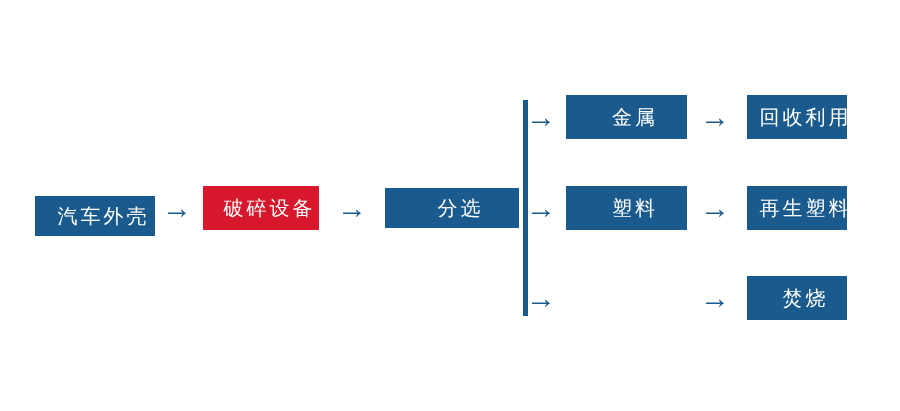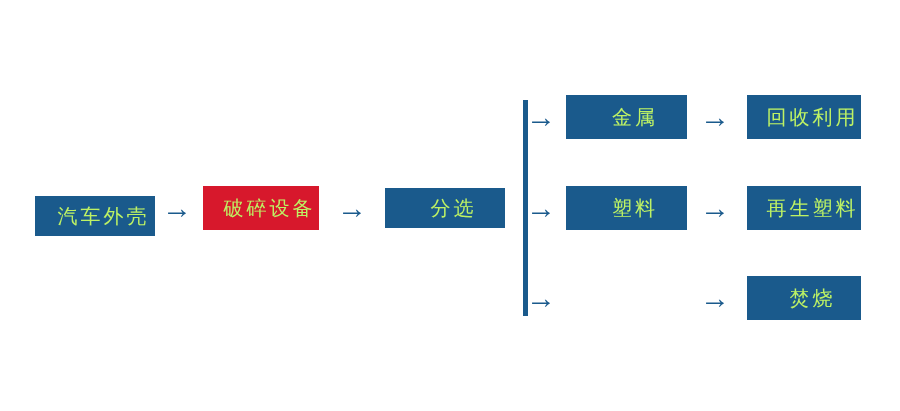--- a/index.html
+++ b/index.html
@@ -13,21 +13,21 @@
     width: 900px;
     height: 411px;
     background: #ffffff;
     overflow: hidden;
   }
   .box {
     position: absolute;
     display: flex;
     align-items: center;
     justify-content: center;
-    color: #bef264;
+    color: #ffffff;
     font-size: 20px;
     font-weight: 400;
     letter-spacing: 3px;
     padding-left: 17px; 
     box-sizing: border-box;
     white-space: nowrap;
   }
   .box.blue { background: #1a5a8c; }
   .box.red  { background: #d7182c; }
   .arrow {
@@ -48,29 +48,29 @@
     top: 100px;
     width: 5px;
     height: 216px;
     background: #1a5a8c;
   }
   
   .n-car     { left: 35px;  top: 188px; width: 120px; height: 40px; margin-top: 8px; }
   .a-1       { left: 160px; top: 186px; }
   .n-crush   { left: 203px; top: 186px; width: 116px; height: 44px; }
   .a-2       { left: 335px; top: 186px; }
-  .n-sort    { left: 385px; top: 188px; width: 120px; height: 40px; }
+  .n-sort    { left: 385px; top: 188px; width: 134px; height: 40px; }
   
   .row-0 { top: 95px; }
   .row-1 { top: 186px; }
   .row-2 { top: 276px; }
   .a-branch  { left: 524px; }
   .n-mat     { left: 566px; width: 121px; height: 44px; }
   .a-mid     { left: 698px; }
-  .n-out     { left: 747px; width: 114px; height: 44px; }
+  .n-out     { left: 747px; width: 100px; height: 44px; }
 </style>
 </head>
 <body>
 
 <div class="canvas">
 
   <div class="box blue n-car">汽车外壳</div>
 
   <div class="arrow a-1">→</div>
 

